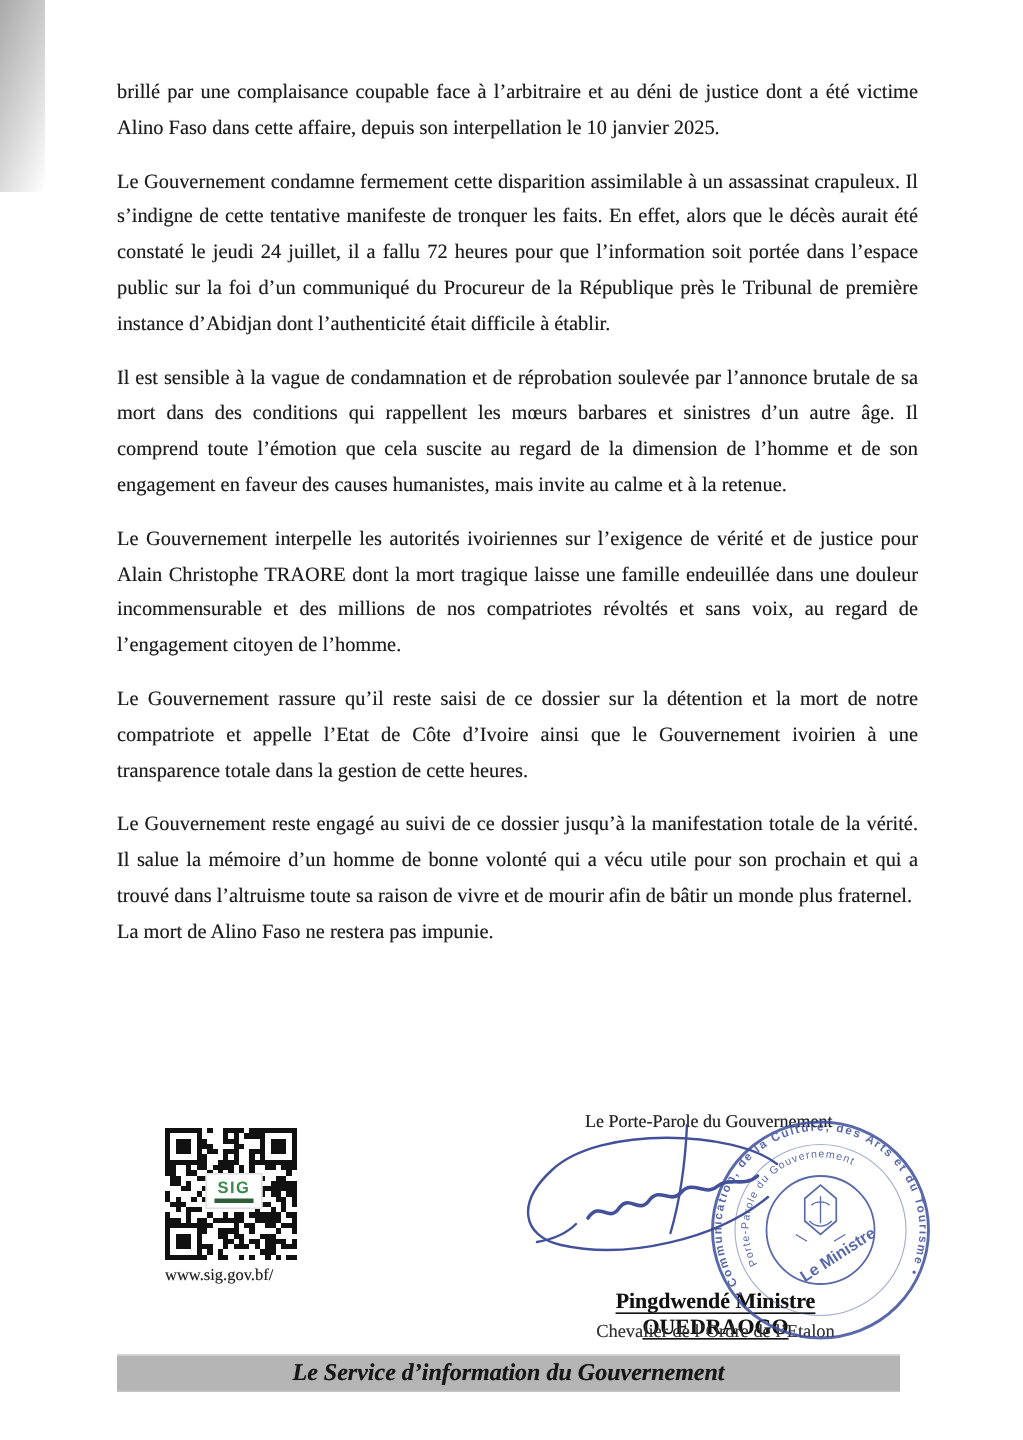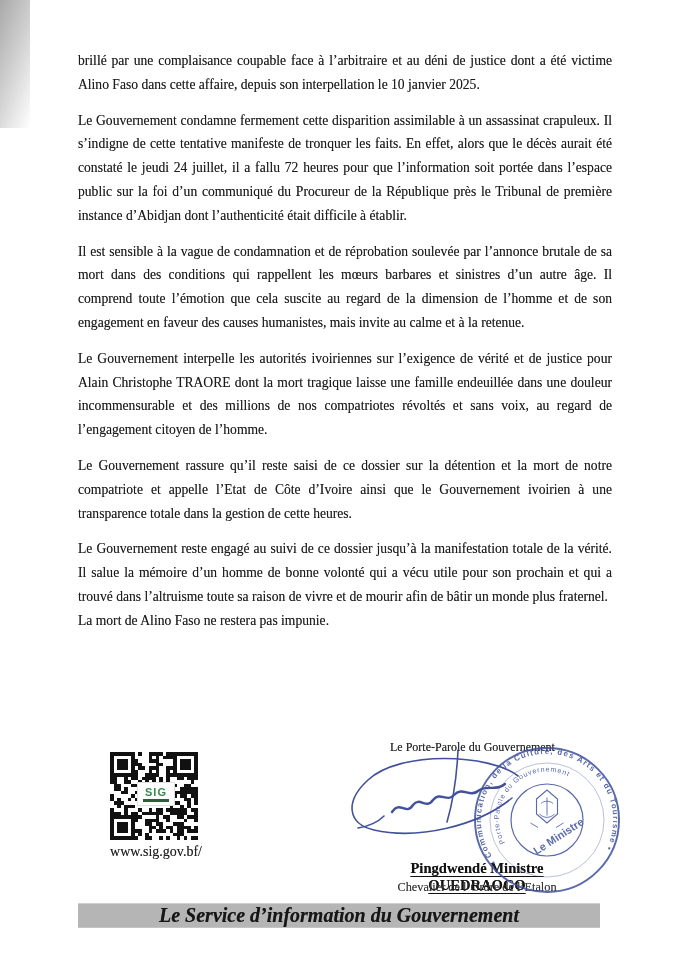--- a/index.html
+++ b/index.html
@@ -33,21 +33,21 @@
   .qr-label-box{
     position:absolute;left:27px;top:30px;width:36px;height:22px;
     background:#ffffff;border:1px solid #e0e0e0;
     display:flex;flex-direction:column;align-items:center;justify-content:center;
   }
   .qr-label-box span{
     font-family:"Liberation Sans",sans-serif;
     font-size:11px;font-weight:bold;color:#3a8a4d;letter-spacing:1px;line-height:12px;
   }
   .qr-label-bar{width:26px;height:3px;background:#2f5d3a;margin-top:1px;}
-  .qr-url{margin-top:4px;text-align:right;font-size:14px;color:#222;text-shadow:0 0 .5px rgba(20,20,20,.5);}
+  .qr-url{margin-top:4px;text-align:left;font-size:11px;color:#222;text-shadow:0 0 .5px rgba(20,20,20,.5);}
 
   
   .sign-title{position:absolute;left:390px;top:12px;font-size:12px;color:#222;
     text-shadow:0 0 .5px rgba(20,20,20,.5);z-index:1;}
   .scribble{position:absolute;left:340px;top:18px;z-index:2;}
   .stamp{position:absolute;left:472px;top:17px;z-index:4;opacity:.85;}
   .sign-name{
     position:absolute;left:372px;top:132px;width:210px;text-align:center;z-index:3;
     font-size:14.6px;font-weight:bold;color:#111;
     text-decoration:underline;text-underline-offset:3px;
@@ -59,21 +59,21 @@
     text-shadow:0 0 .4px rgba(20,20,20,.45);
   }
 
   
   .footer-bar{
     position:absolute;left:78px;top:903px;width:522px;height:23px;
     background:#b5b5b5;border-top:1px solid #cfcfcf;border-bottom:1px solid #c4c4c4;
     display:flex;align-items:center;justify-content:center;
   }
   .footer-bar span{
-    font-size:20px;font-weight:bold;font-style:italic;color:#161616;
+    font-size:16px;font-weight:bold;font-style:italic;color:#161616;
     text-shadow:0 0 .5px rgba(20,20,20,.6);
   }
   svg text{font-family:"Liberation Sans",sans-serif;}
 </style>
 </head>
 <body>
 
 <div class="page">
   <div class="edge-shadow"></div>
 

